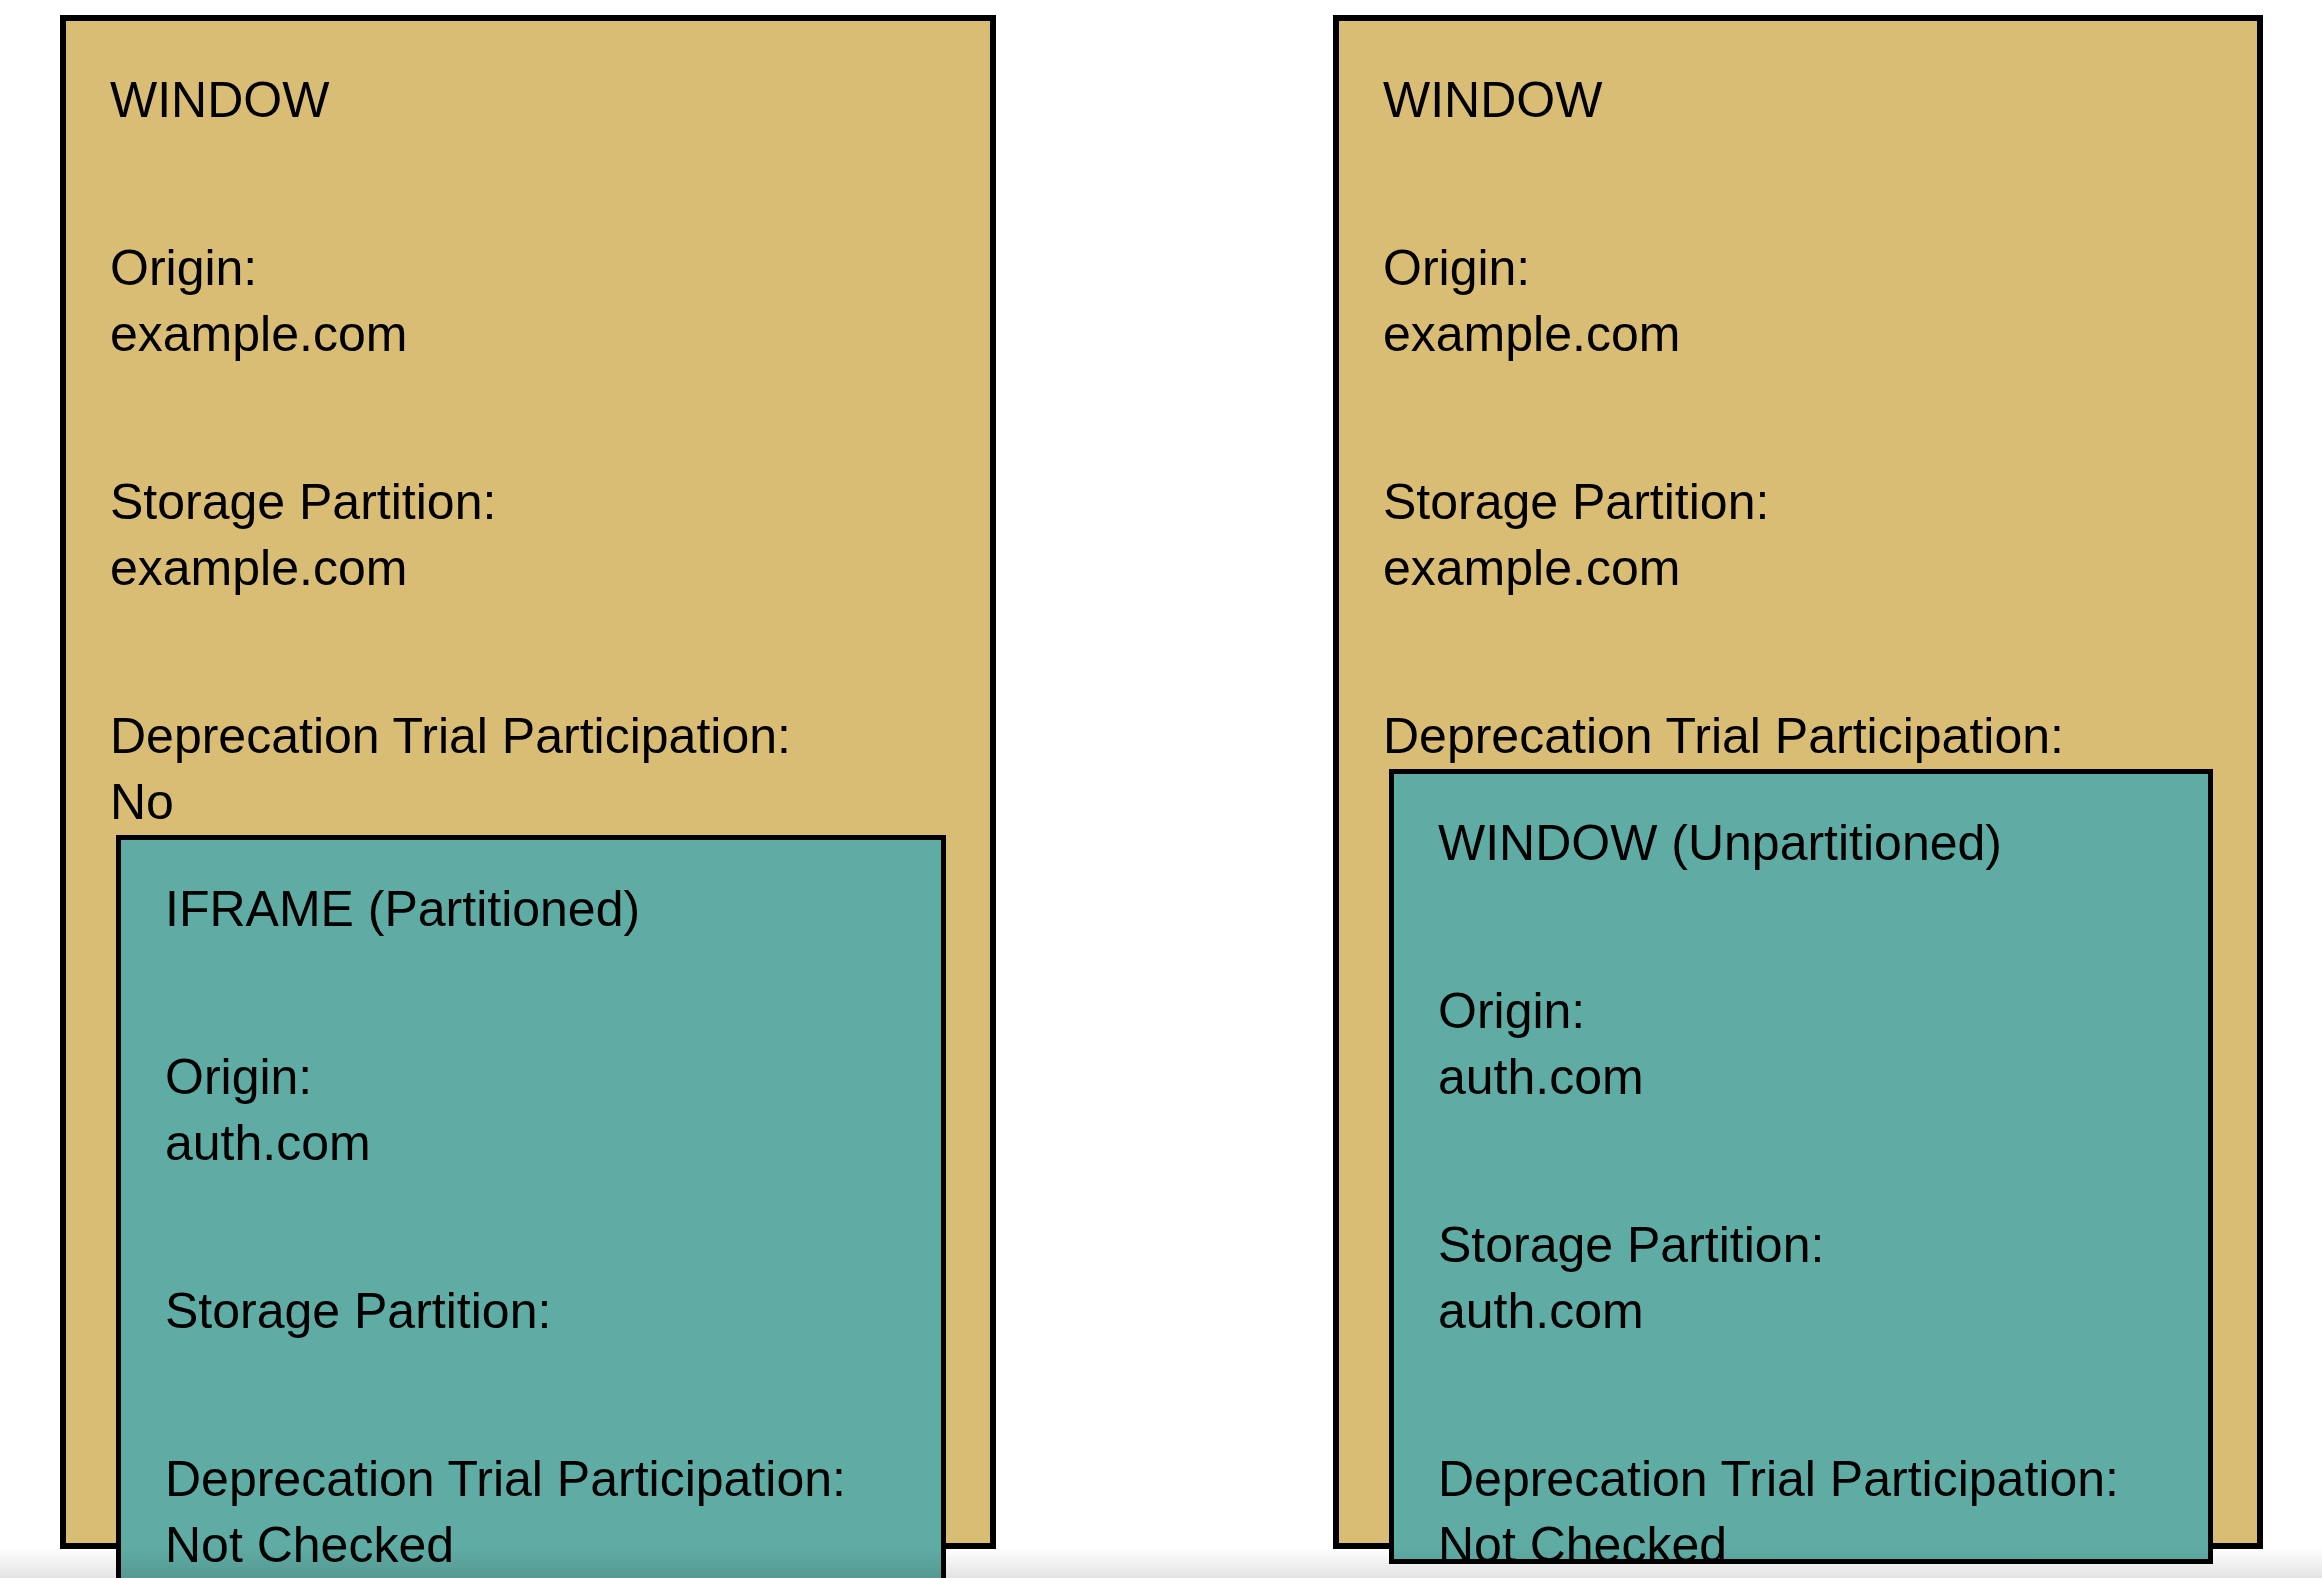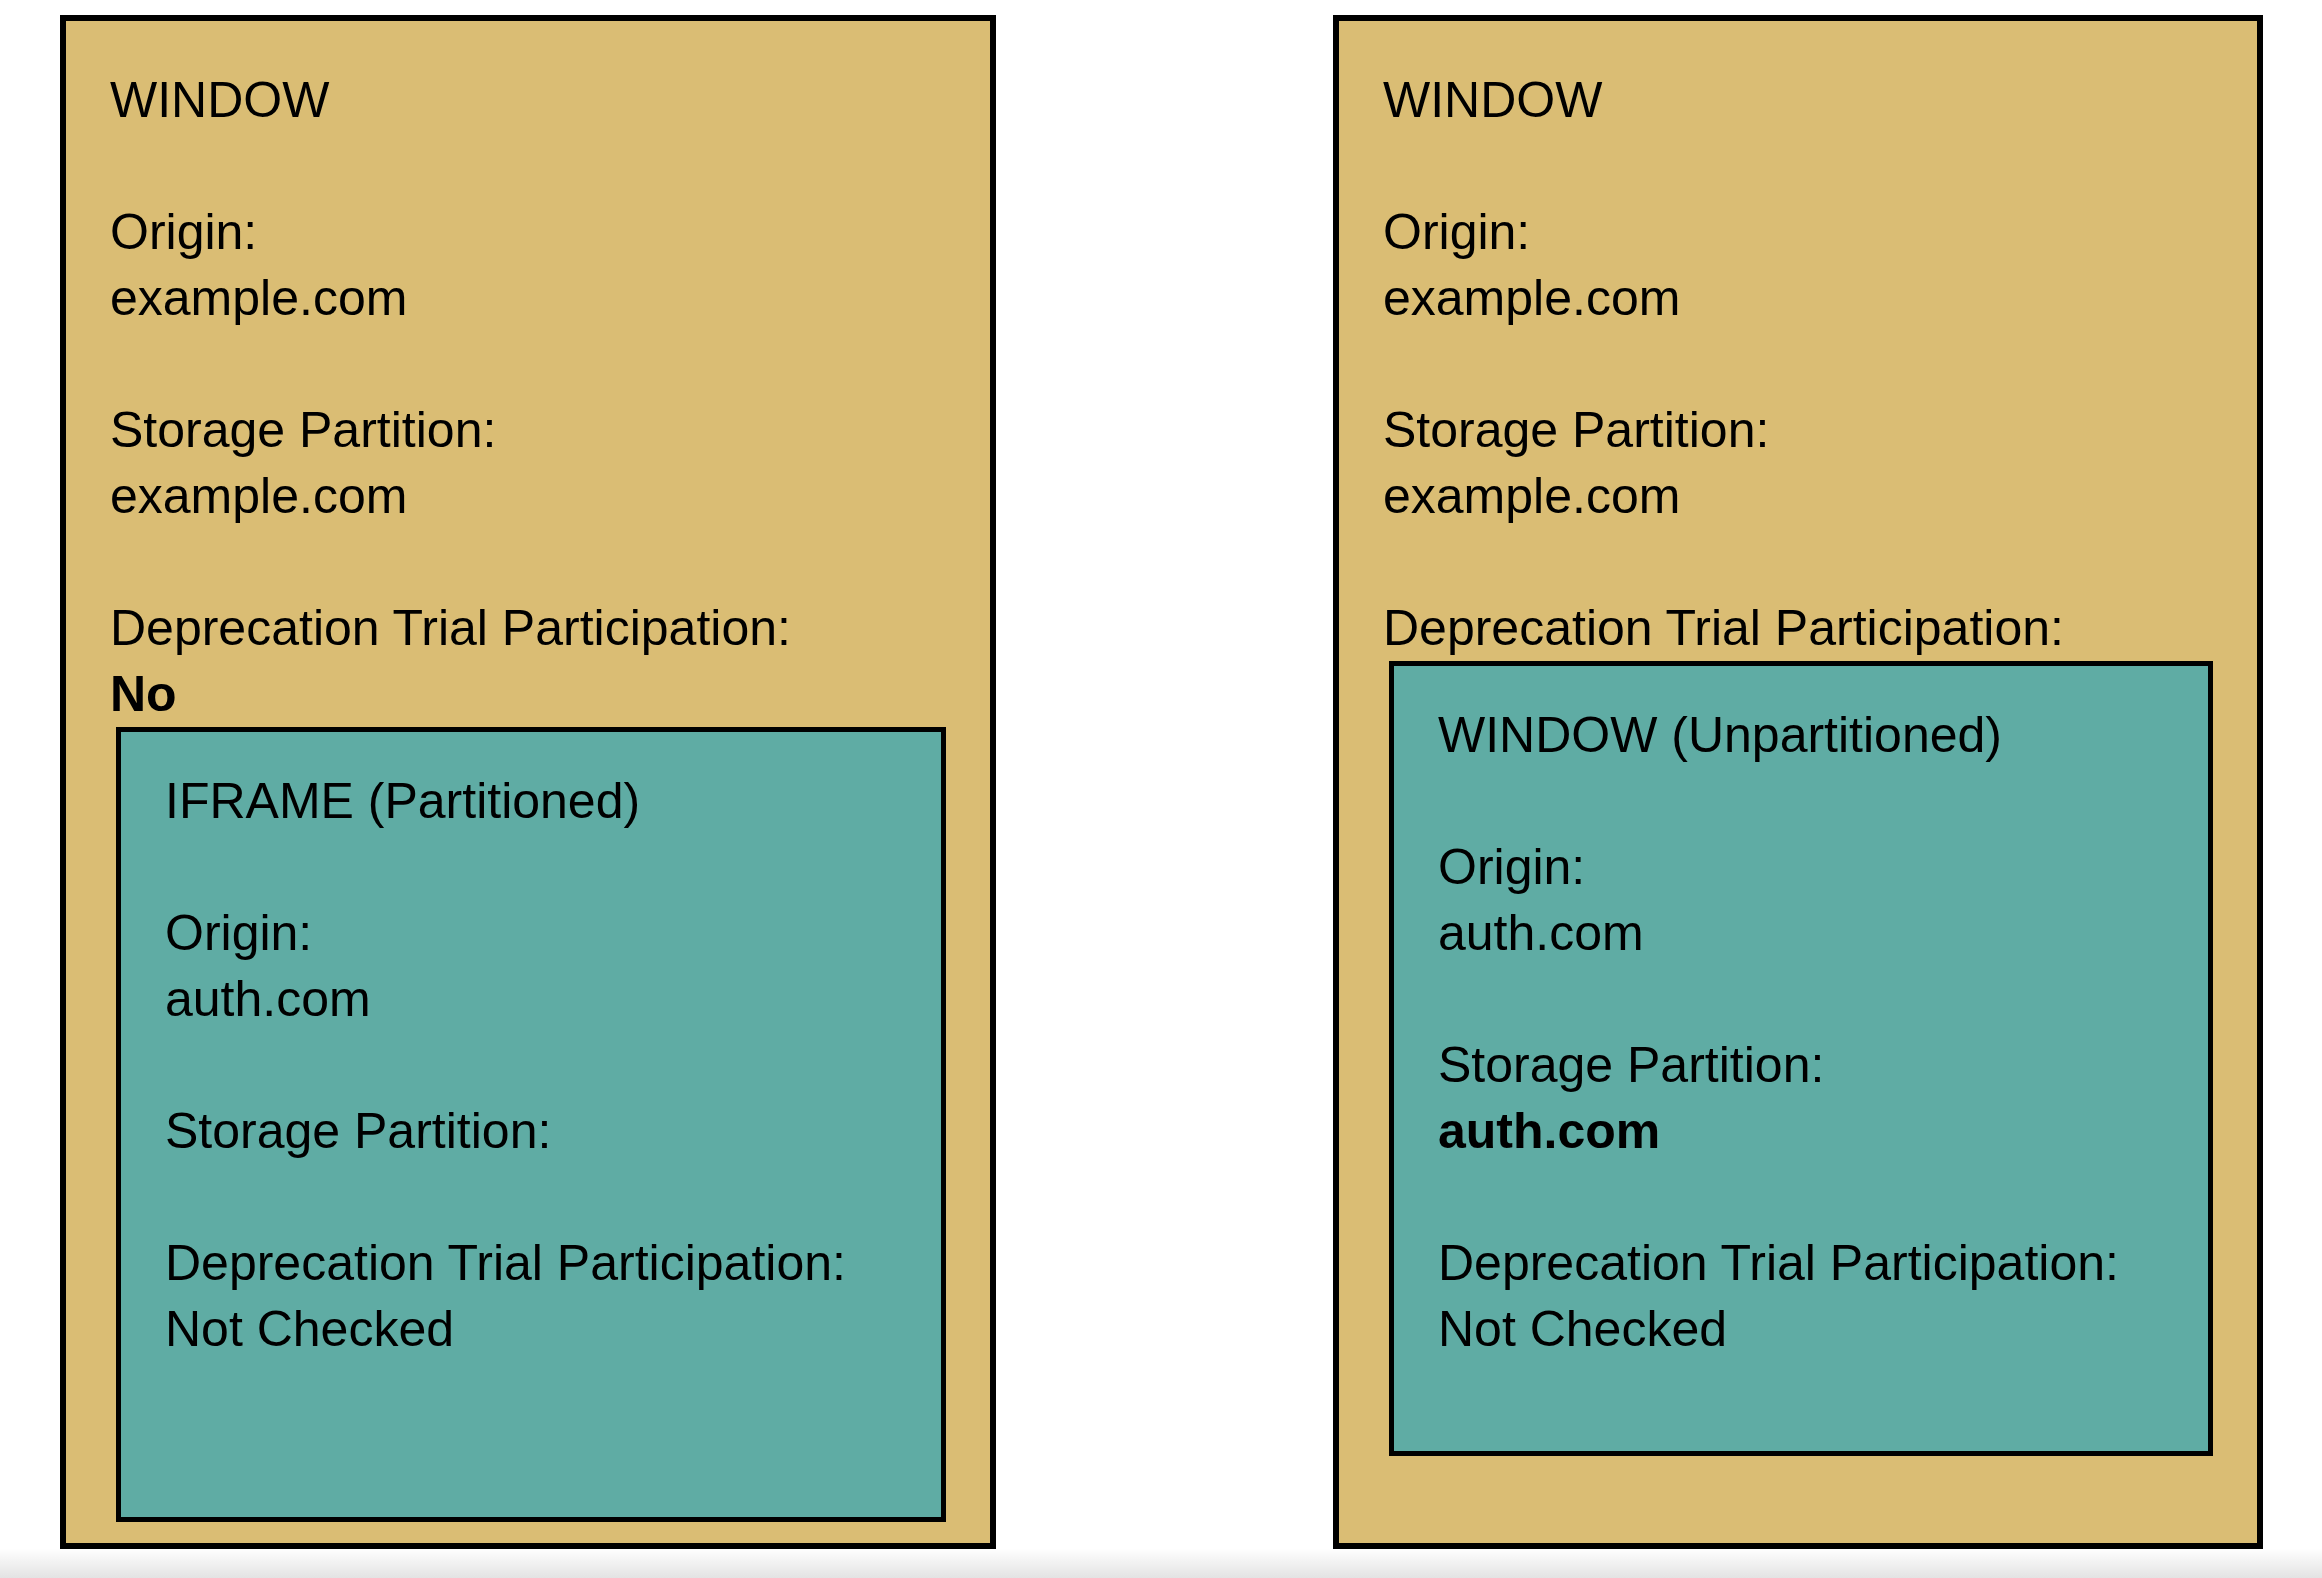--- a/index.html
+++ b/index.html
@@ -19,22 +19,22 @@
   .window-box{
     position:absolute;top:15px;height:1534px;box-sizing:border-box;
     border:6px solid var(--border);
     background:var(--window-fill);
     padding:46px 44px 0 44px;
     font-size:50px;line-height:66px;
   }
   .panel-0{left:60px;width:936px;}
   .panel-1{left:1333px;width:930px;}
   .line{white-space:nowrap;}
-  .block{margin-top:66px;}
-  .bold{font-weight:700;}
+  .block{margin-top:102px;}
+  .bold{font-weight:400;}
   .iframe-box{
     box-sizing:border-box;
     border:5px solid var(--border);
     background:var(--iframe-fill);
     height:795px;
     margin-left:6px;margin-right:0;
     padding:36px 20px 0 44px;
     overflow:hidden;
   }
   .bottom-shade{

